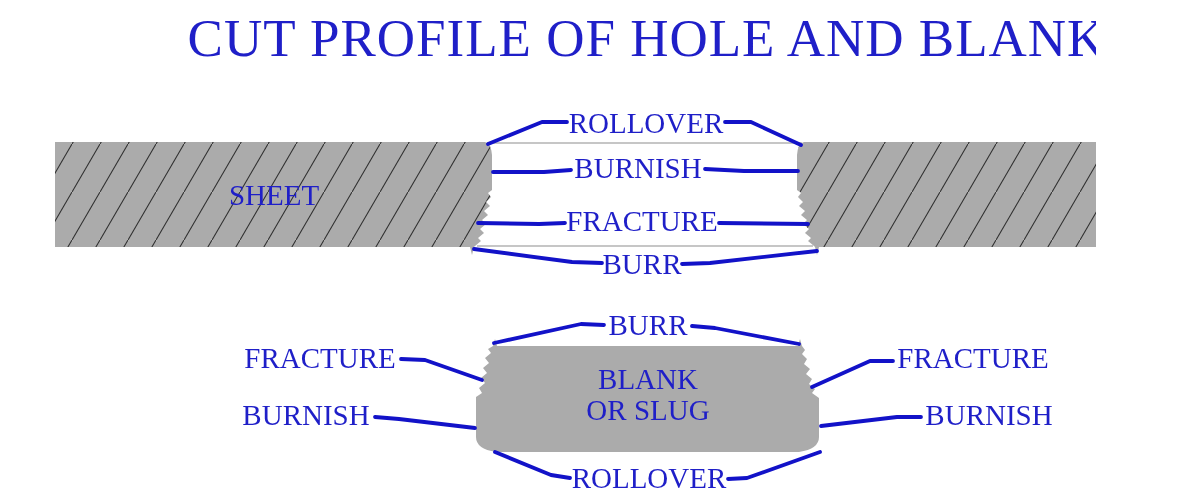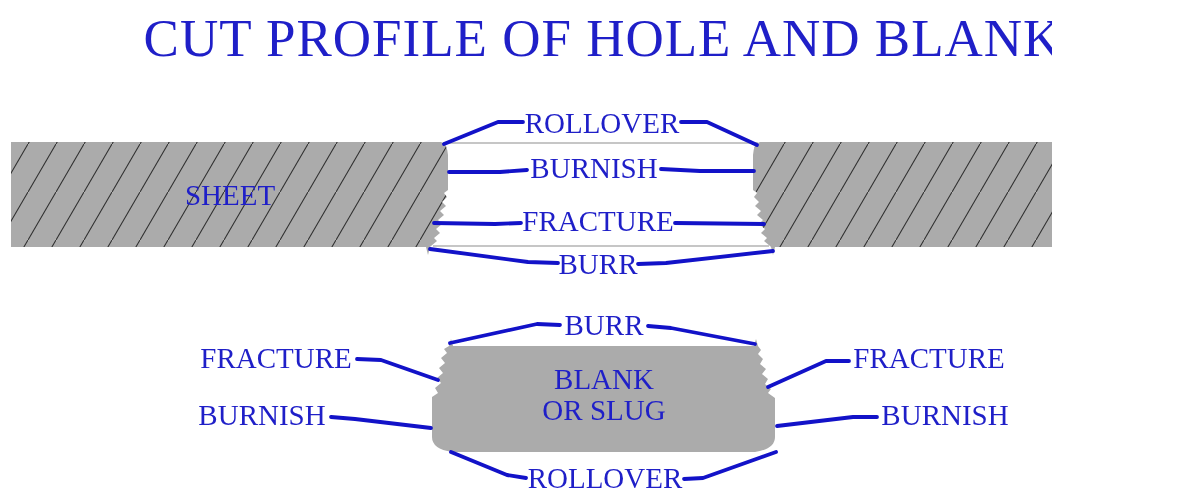--- a/index.html
+++ b/index.html
@@ -7,20 +7,21 @@
     padding: 0;
     background: #ffffff;
   }
   .stage {
     position: relative;
     width: 1052px;
     height: 500px;
     background: var(--bg, #ffffff);
     overflow: hidden;
     font-family: "Liberation Serif", "DejaVu Serif", serif;
+    padding-left: 44px;
   }
   svg text {
     font-family: "Liberation Serif", "DejaVu Serif", serif;
     fill: var(--text-blue, #1f1fc8);
   }
   .title-text {
     font-size: 53px;
     letter-spacing: 1px;
   }
   .label-text {

